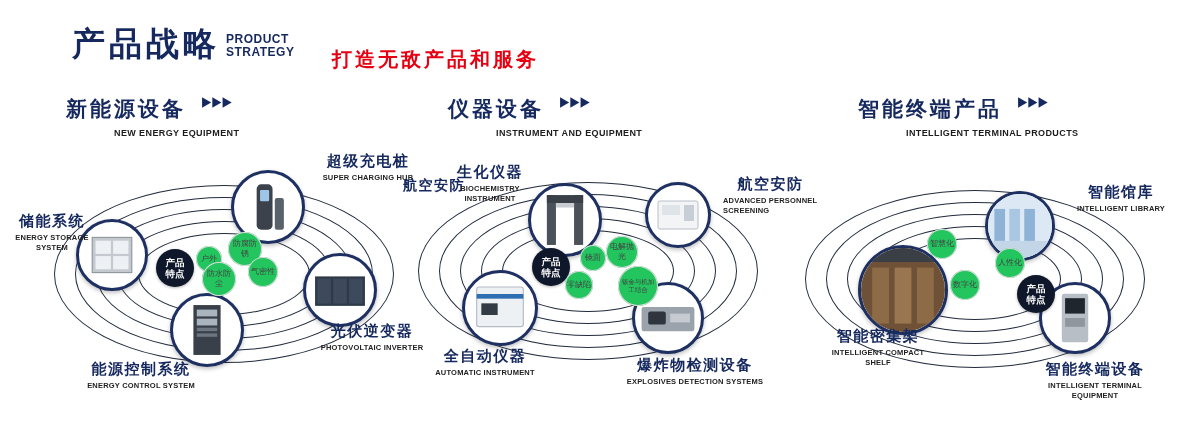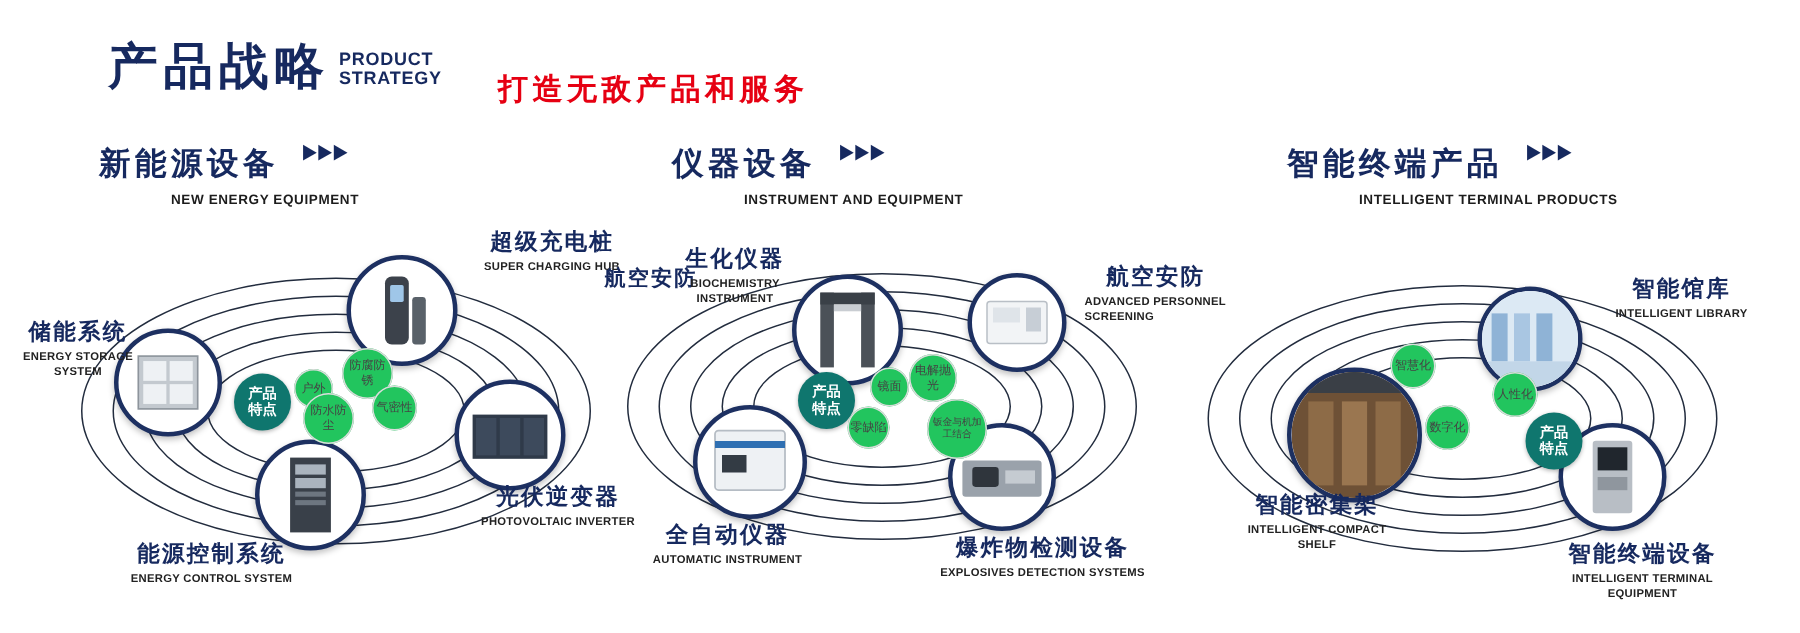--- a/index.html
+++ b/index.html
@@ -37,21 +37,21 @@
   .pcirc svg{width:100%;height:100%;display:block;}
   
   .plabel{position:absolute;display:flex;flex-direction:column;}
   .plabel.c{align-items:center;text-align:center;}
   .plabel.l{align-items:center;text-align:left;margin-left:11px;}
   .plabel .cn{font-size:15px;font-weight:bold;letter-spacing:1.5px;color:#16295f;white-space:nowrap;}
   .plabel .en{font-size:7.5px;font-weight:bold;letter-spacing:.2px;color:#222;line-height:1.3;margin-top:2px;}
   .side-cn{position:absolute;font-size:14px;font-weight:bold;letter-spacing:1.5px;color:#16295f;white-space:nowrap;}
   
   .badge{
-    position:absolute;border-radius:50%;background:#0f766e;color:#fff;
+    position:absolute;border-radius:50%;background:#0f172a;color:#fff;
     display:flex;align-items:center;justify-content:center;text-align:center;
     font-size:9.5px;font-weight:bold;line-height:1.2;box-shadow:0 1px 3px rgba(0,0,0,.3);
   }
   .badge span{width:22px;display:block;}
   .bub{
     position:absolute;border-radius:50%;background:#22c55e;color:#444;
     display:flex;align-items:center;justify-content:center;text-align:center;
     font-size:8px;line-height:1.2;box-shadow:inset 0 0 0 1px #dcdcdc;
   }
   .bub span{display:block;width:90%;}

